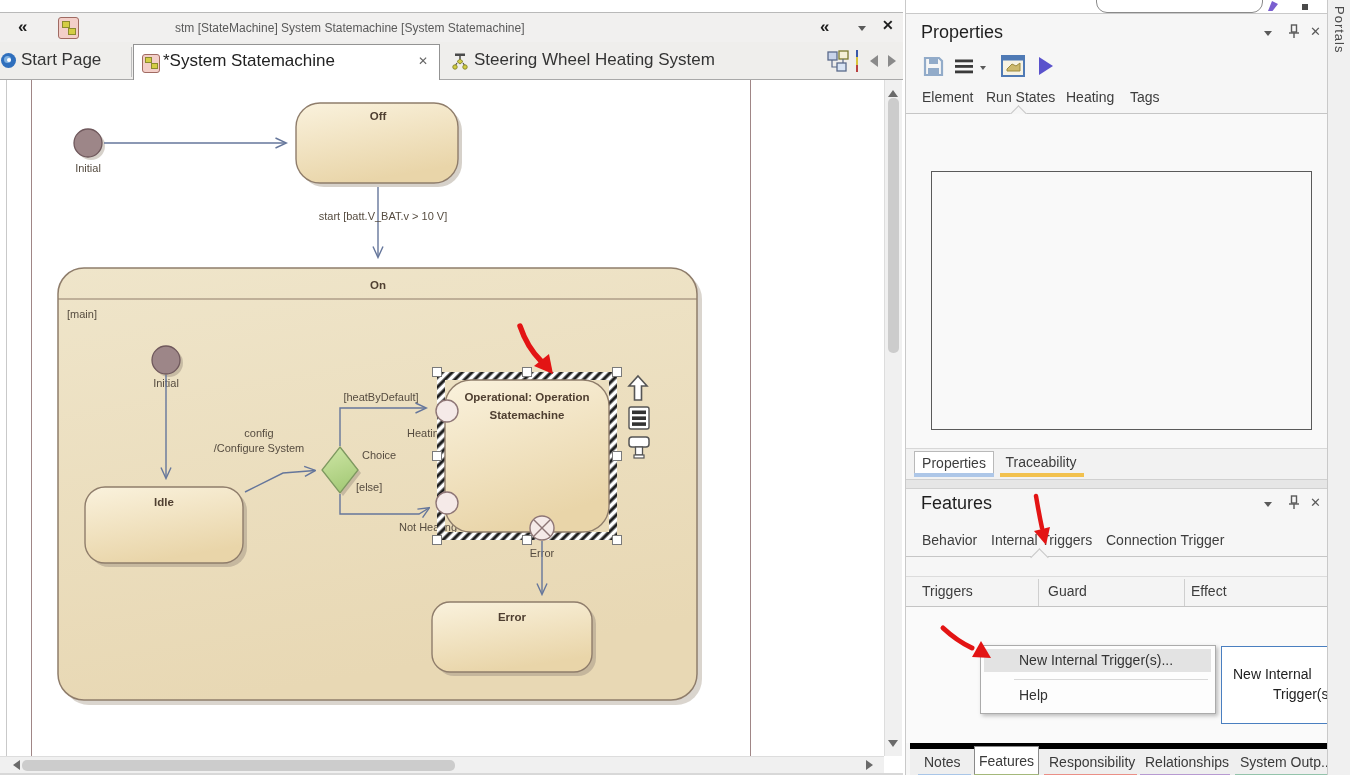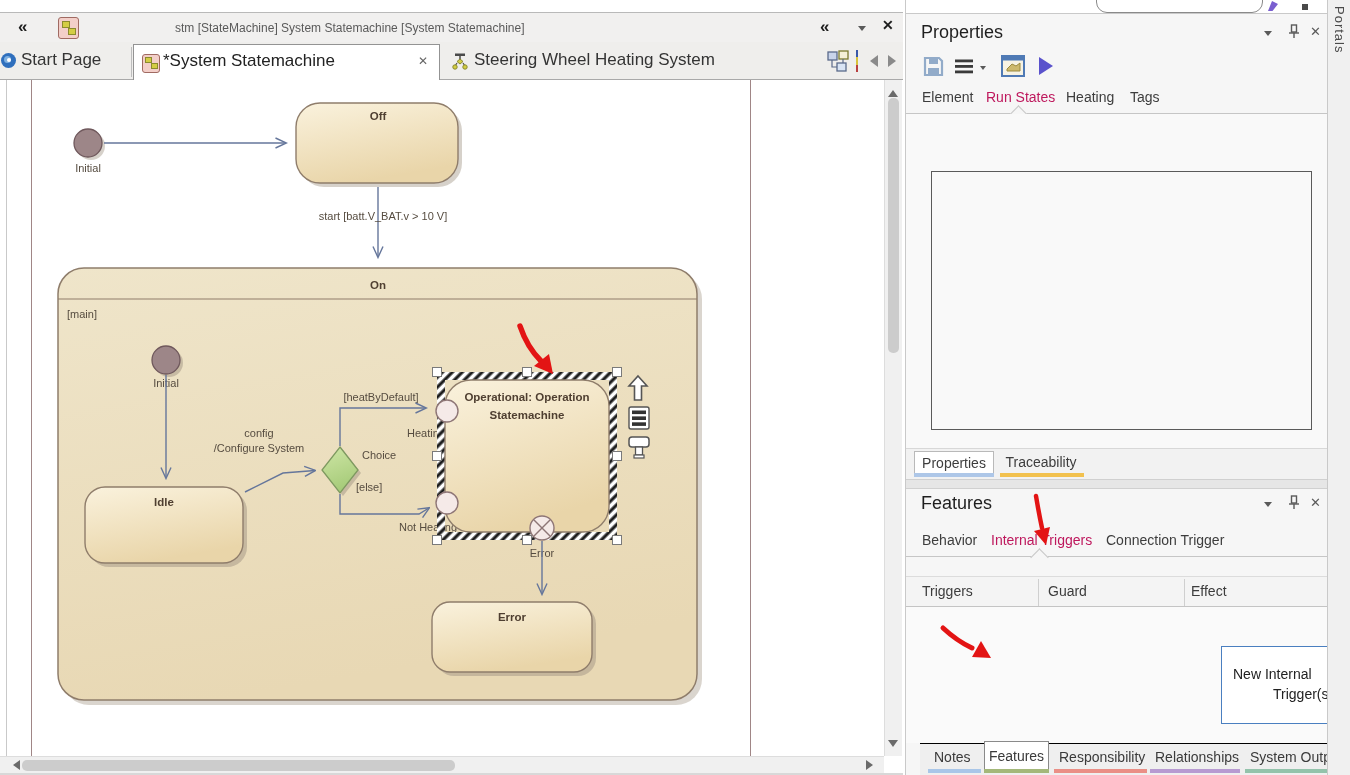--- a/index.html
+++ b/index.html
@@ -26,21 +26,21 @@
   .sb-tri-up{width:0;height:0;border:5px solid transparent;border-bottom:7px solid #6a6a6a;}
   .sb-tri-dn{width:0;height:0;border:5px solid transparent;border-top:7px solid #6a6a6a;}
   .sb-tri-lf{width:0;height:0;border:5px solid transparent;border-right:7px solid #6a6a6a;}
   .sb-tri-rt{width:0;height:0;border:5px solid transparent;border-left:7px solid #6a6a6a;}
   
   .rpanel{left:905px;top:0;width:422px;height:775px;background:#f6f6f6;border-left:1px solid #c9c9c9;overflow:visible;}
   .panel-title{font-size:18px;color:#1f1f1f;}
   .icon-x{font-size:13px;color:#5a5a5a;}
   .chev-dn{width:0;height:0;border:4px solid transparent;border-top:5px solid #5a5a5a;}
   .ptab{font-size:14px;color:#3d3d3d;white-space:nowrap;}
-  .ptab.sel{color:#be185d;}
+  .ptab.sel{color:#404040;}
   .tabline{height:1px;background:#c6c6c6;}
   .notch{width:12px;height:12px;background:#f6f6f6;border-left:1px solid #c6c6c6;border-top:1px solid #c6c6c6;transform:rotate(45deg);}
   .colhdr{font-size:14px;color:#3c3c3c;}
   .menu{background:#fdfdfd;border:1px solid #ababab;box-shadow:2px 2px 4px rgba(0,0,0,0.25);}
   .menu-item{font-size:14px;color:#333333;}
   .menu-hl{background:#e3e3e3;}
   .tooltip{background:#ffffff;border:1px solid #4a7fc0;font-size:14px;color:#222222;line-height:20px;}
   .btab{font-size:14px;color:#3a3a3a;white-space:nowrap;}
   .cbar{height:4px;}
   .portals{left:1327px;top:0;width:23px;height:775px;background:#f0f0f0;border-left:1px solid #c9c9c9;}
@@ -364,29 +364,38 @@
       <div class="abs" style="left:0;top:87px;width:422px;height:31px;background:#f4f4f4;border-top:1px solid #dcdcdc;border-bottom:1px solid #c4c4c4;box-sizing:border-box;">
         <span class="abs colhdr" style="left:16px;top:6px;">Triggers</span>
         <span class="abs colhdr" style="left:142px;top:6px;">Guard</span>
         <span class="abs colhdr" style="left:285px;top:6px;">Effect</span>
         <span class="abs" style="left:132px;top:2px;width:1px;height:27px;background:#cfcfcf;"></span>
         <span class="abs" style="left:278px;top:2px;width:1px;height:27px;background:#cfcfcf;"></span>
       </div>
       <div class="abs" style="left:0;top:118px;width:422px;height:136px;background:#fafafa;"></div>
 
       
+      <div class="abs menu" style="left:74px;top:156px;width:234px;height:67px;">
+        <div class="abs menu-hl" style="left:3px;top:3px;width:227px;height:23px;">
+          <span class="abs menu-item" style="left:35px;top:3px;">New Internal Trigger(s)...</span>
+        </div>
+        <div class="abs" style="left:33px;top:33px;width:194px;height:1px;background:#d9d9d9;"></div>
+        <div class="abs" style="left:3px;top:38px;width:227px;height:23px;">
+          <span class="abs menu-item" style="left:35px;top:3px;">Help</span>
+        </div>
+      </div>
 
       
       <div class="abs tooltip" style="left:315px;top:157px;width:112px;height:76px;">
         <div class="abs" style="left:11px;top:17px;">New Internal</div>
         <div class="abs" style="left:11px;top:37px;margin-left:40px;">Trigger(s)...</div>
       </div>
 
       
-      <div class="abs" style="left:14px;top:254px;width:422px;height:32px;background:#efefef;border-top:1px solid #000000;box-sizing:border-box;">
+      <div class="abs" style="left:4px;top:254px;width:422px;height:32px;background:#efefef;border-top:6px solid #000000;box-sizing:border-box;">
         <span class="abs btab" style="left:14px;top:5px;">Notes</span>
         <div class="abs cbar" style="left:8px;top:25px;width:53px;background:#a9c6e8;"></div>
         <div class="abs" style="left:64px;top:-3px;width:63px;height:28px;background:#ffffff;border:1px solid #8a8a8a;border-bottom:none;text-align:center;">
           <span class="btab" style="line-height:28px;">Features</span>
         </div>
         <div class="abs cbar" style="left:64px;top:25px;width:65px;background:#a4b87a;"></div>
         <span class="abs btab" style="left:139px;top:5px;">Responsibility</span>
         <div class="abs cbar" style="left:134px;top:25px;width:93px;background:#ea8f86;"></div>
         <span class="abs btab" style="left:235px;top:5px;">Relationships</span>
         <div class="abs cbar" style="left:230px;top:25px;width:90px;background:#b79ad1;"></div>

